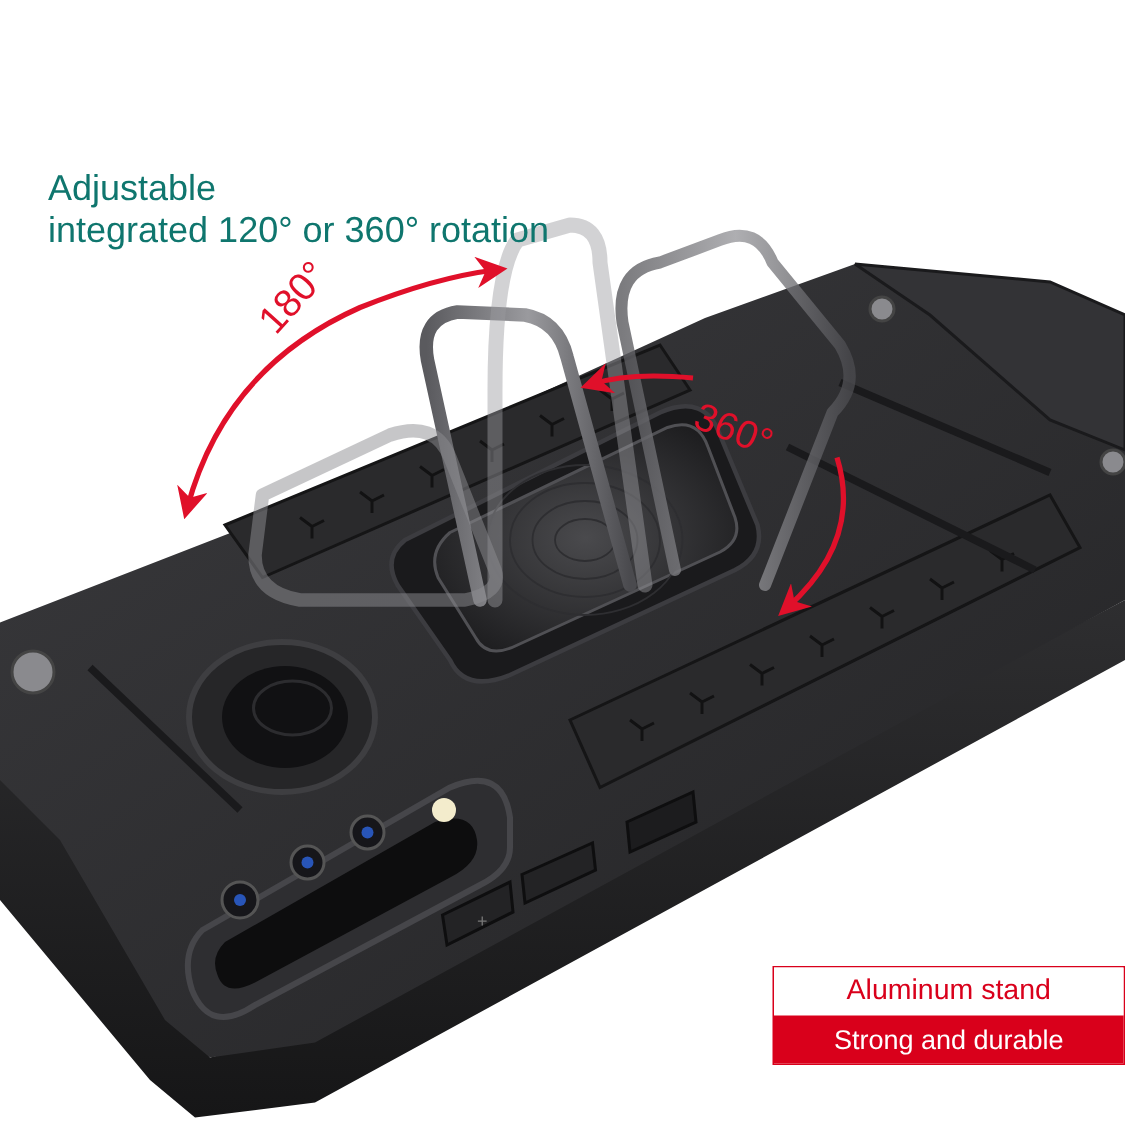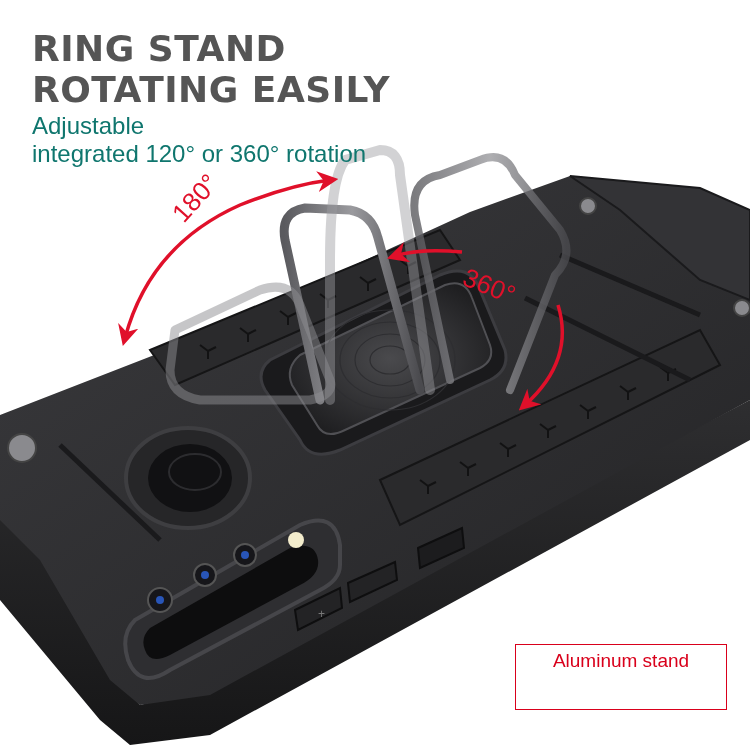--- a/index.html
+++ b/index.html
@@ -3,21 +3,21 @@
 <meta charset="utf-8">
 <style>
   html, body { margin: 0; padding: 0; background: #ffffff; }
   body { width: 750px; height: 750px; position: relative; overflow: hidden; font-family: "Liberation Sans", sans-serif; }
   .stage { position: absolute; left: 0; top: 0; width: 750px; height: 750px; }
   .scene { position: absolute; left: 0; top: 0; width: 750px; height: 750px; }
   .headline { position: absolute; left: 32px; top: 28px; margin: 0; color: #555555; font-family: "DejaVu Sans", sans-serif; font-weight: bold; font-size: 36px; line-height: 41px; letter-spacing: 0.5px; }
   .headline span { display: block; }
   .subline { position: absolute; left: 32px; top: 112px; margin: 0; color: #0f766e; font-family: "Liberation Sans", sans-serif; font-size: 24px; line-height: 28px; }
   .subline span { display: block; }
-  .feature-box { position: absolute; left: 515px; top: 644px; width: 212px; height: 66px; border: 1px solid #d9001b; box-sizing: border-box; }
+  .feature-box { position: absolute; left: 515px; top: 644px; width: 235px; height: 66px; border: 1px solid #d9001b; box-sizing: border-box; }
   .feature-top { height: 32px; background: #ffffff; color: #d9001b; font-size: 19px; line-height: 32px; text-align: center; }
   .feature-bottom { height: 32px; background: #d9001b; color: #ffffff; font-size: 18px; line-height: 32px; text-align: center; }
   .angle-label { position: absolute; color: #e0102a; font-family: "Liberation Sans", sans-serif; font-size: 26px; white-space: nowrap; }
   .angle-180 { left: 166px; top: 208px; transform: rotate(-48deg); transform-origin: left top; }
   .angle-360 { left: 470px; top: 262px; transform: rotate(22deg); transform-origin: left top; }
 </style>
 </head>
 <body>
 
 <div class="stage">
@@ -117,29 +117,26 @@
       <path d="M450,380 L415,215 Q410,180 440,175 L480,160 Q505,150 515,175 L560,230 Q575,255 555,275 L510,390" stroke="url(#ringMetal)" stroke-width="8" opacity="0.8"></path>
       <path d="M175,330 L260,290 Q290,280 300,305 L330,380 Q335,395 310,400 L200,400 Q170,395 170,370 Z" stroke="#8e8e92" stroke-width="9" opacity="0.5"></path>
     </g>
 
     <path d="M125,338 Q150,245 240,205 Q290,185 330,180" fill="none" stroke="#e0102a" stroke-width="3.5" marker-start="url(#arrowHead)" marker-end="url(#arrowHead)"></path>
 
     <path d="M462,252 Q420,248 395,256" fill="none" stroke="#e0102a" stroke-width="3.5" marker-end="url(#arrowHead)"></path>
     <path d="M558,305 Q575,360 525,405" fill="none" stroke="#e0102a" stroke-width="3.5" marker-end="url(#arrowHead)"></path>
   </svg>
 
-  <h1 class="headline">
-    <span>RING STAND</span>
-    <span>ROTATING EASILY</span>
-  </h1>
 
   <p class="subline">
     <span>Adjustable</span>
     <span>integrated 120° or 360° rotation</span>
   </p>
 
   <div class="angle-label angle-180">180°</div>
   <div class="angle-label angle-360">360°</div>
 
   <div class="feature-box">
     <div class="feature-top">Aluminum stand</div>
+    <div class="feature-bottom">Strong and durable</div>
   </div>
 </div>
 
 </body></html>

